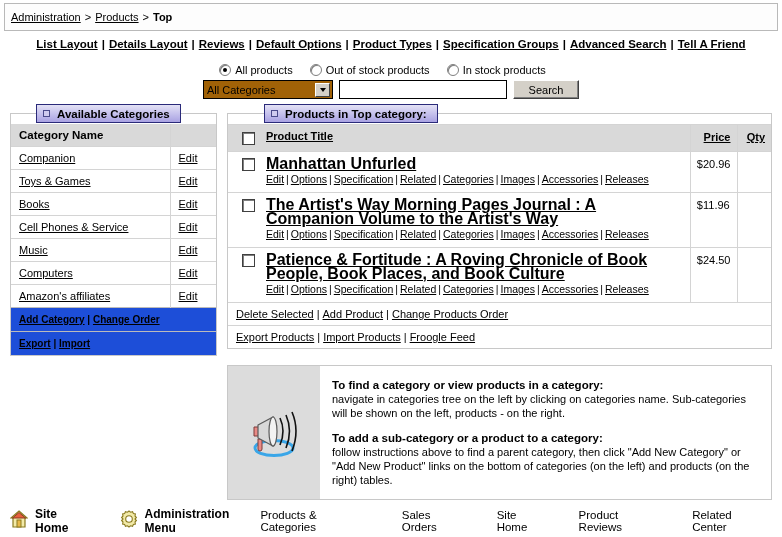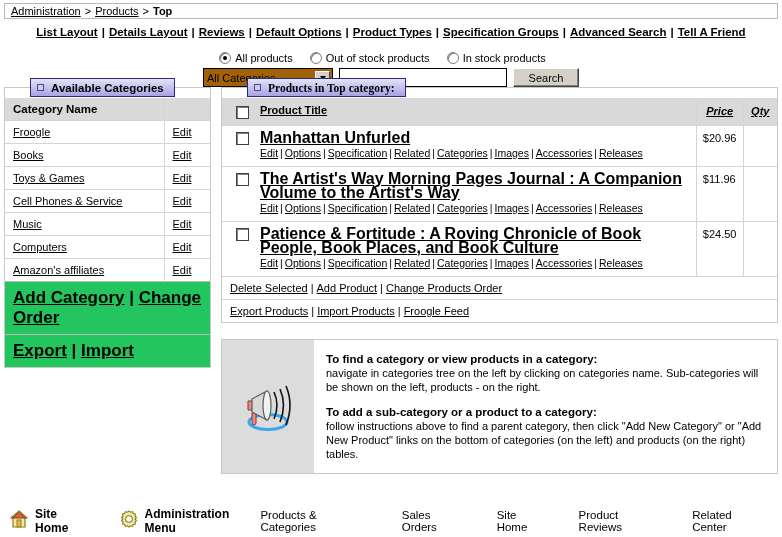--- a/index.html
+++ b/index.html
@@ -10,21 +10,21 @@
     font-family: "Liberation Sans", sans-serif;
     font-size: 11px;
     color: #000000;
     overflow: hidden;
   }
   a { color: #000000; text-decoration: underline; cursor: pointer; }
 
   
   .crumb-bar {
     margin: 3px 4px 0 4px;
-    height: 16px;
+    height: 28px;
     border: 1px solid #b9b9b9;
     background: #fdfdfd;
     display: flex;
     align-items: center;
     padding-left: 6px;
     font-size: 11px;
   }
   .crumb-bar .sep { margin: 0 4px; }
   .crumb-bar .cur { font-weight: bold; }
 
@@ -79,58 +79,58 @@
   .btn {
     margin-left: 6px; height: 19px; min-width: 66px;
     background: #d4d0c8; border: 1px solid #ffffff;
     border-right-color: #404040; border-bottom-color: #404040;
     box-shadow: inset -1px -1px 0 #808080;
     font-size: 11px; display: flex; align-items: center; justify-content: center;
     cursor: pointer;
   }
 
   
-  .cols { display: flex; padding: 0 4px; align-items: flex-start; }
+  .cols { display: flex; margin-top: 14px; padding: 0 10px; align-items: flex-start; }
   .leftcol { width: 207px; flex: none; }
   .rightcol { flex: 1; margin-left: 10px; }
 
   
   .panel { border: 1px solid #c8c8c8; position: relative; padding-top: 10px; background: #fff; }
   .panel-head {
     position: absolute; top: -10px; left: 25px;
     height: 19px; padding: 0 10px 0 6px;
     border: 1px solid #2a2a7a;
     background: linear-gradient(to bottom, #e4e2f5 0%, #c9c5ee 45%, #a9a2e2 100%);
     display: flex; align-items: center; gap: 7px;
     font-size: 11.5px; font-weight: bold; color: #000; white-space: nowrap;
   }
   .panel-head .sq {
     width: 7px; height: 7px; background: #cfcbee;
     border: 1px solid #4a4a8a; flex: none;
   }
-  .rpanel .panel-head { left: 25px; font-family: Liberation Serif, serif; }
+  .rpanel .panel-head { left: 36px; }
 
   
   table { border-collapse: collapse; width: 100%; font-size: 11px; }
   .ctable td, .ctable th { border-top: 1px solid #d4d4d4; padding: 5px 8px; text-align: left; }
   .ctable tr:first-child td, .ctable tr:first-child th { border-top: none; }
   .hdr-cell { background: #d9d9d9; font-weight: bold; font-size: 11.5px; }
   .ctable .editcell { width: 46px; text-align: left; border-left: 1px solid #d4d4d4; }
   .cat-foot td {
-    background: #22c55e; font-weight: bold; font-size: 17px;
+    background: #1d4ed8; font-weight: bold; font-size: 10px;
     padding: 6px 8px; border-top: 1px solid #bbb;
   }
 
   .ptable td, .ptable th { border-top: 1px solid #d4d4d4; vertical-align: top; }
   .ptable .th { background: #d9d9d9; font-weight: bold; }
   .ptable .cbcell { width: 32px; text-align: center; padding: 6px 0 6px 8px; border-left: none; }
   .ptable .titlecell { padding: 5px 6px 6px 6px; }
   .ptable .pricecell { width: 44px; padding: 6px 6px; border-left: 1px solid #d4d4d4; white-space: nowrap; }
   .ptable .qtycell { width: 34px; padding: 6px 6px; border-left: 1px solid #d4d4d4; }
-  .ptable .th.pricecell, .ptable .th.qtycell { text-align: center; font-style: italic; }
+  .ptable .th.pricecell, .ptable .th.qtycell { text-align: right; }
   .ptitle { font-size: 16px; font-weight: bold; line-height: 14px; }
   .psub { font-size: 10.5px; margin-top: 2px; line-height: 13px; }
   .psub .bar { margin: 0 2px; }
 
   .cb {
     width: 13px; height: 13px; background: #ffffff;
     border: 1px solid #404040;
     box-shadow: inset 1px 1px 0 #808080, inset -1px -1px 0 #ffffff;
     display: inline-block; vertical-align: middle;
   }
@@ -210,29 +210,29 @@
         <span class="sq"></span>
         <span>Available Categories</span>
       </div>
       <table class="ctable">
         <tbody>
           <tr>
             <td class="hdr-cell">Category Name</td>
             <td class="hdr-cell editcell"></td>
           </tr>
           <tr>
-            <td><a>Froogle</a></td>
+            <td><a>Companion</a></td>
+            <td class="editcell"><a>Edit</a></td>
+          </tr>
+          <tr>
+            <td><a>Toys &amp; Games</a></td>
             <td class="editcell"><a>Edit</a></td>
           </tr>
           <tr>
             <td><a>Books</a></td>
-            <td class="editcell"><a>Edit</a></td>
-          </tr>
-          <tr>
-            <td><a>Toys &amp; Games</a></td>
             <td class="editcell"><a>Edit</a></td>
           </tr>
           <tr>
             <td><a>Cell Phones &amp; Service</a></td>
             <td class="editcell"><a>Edit</a></td>
           </tr>
           <tr>
             <td><a>Music</a></td>
             <td class="editcell"><a>Edit</a></td>
           </tr>

